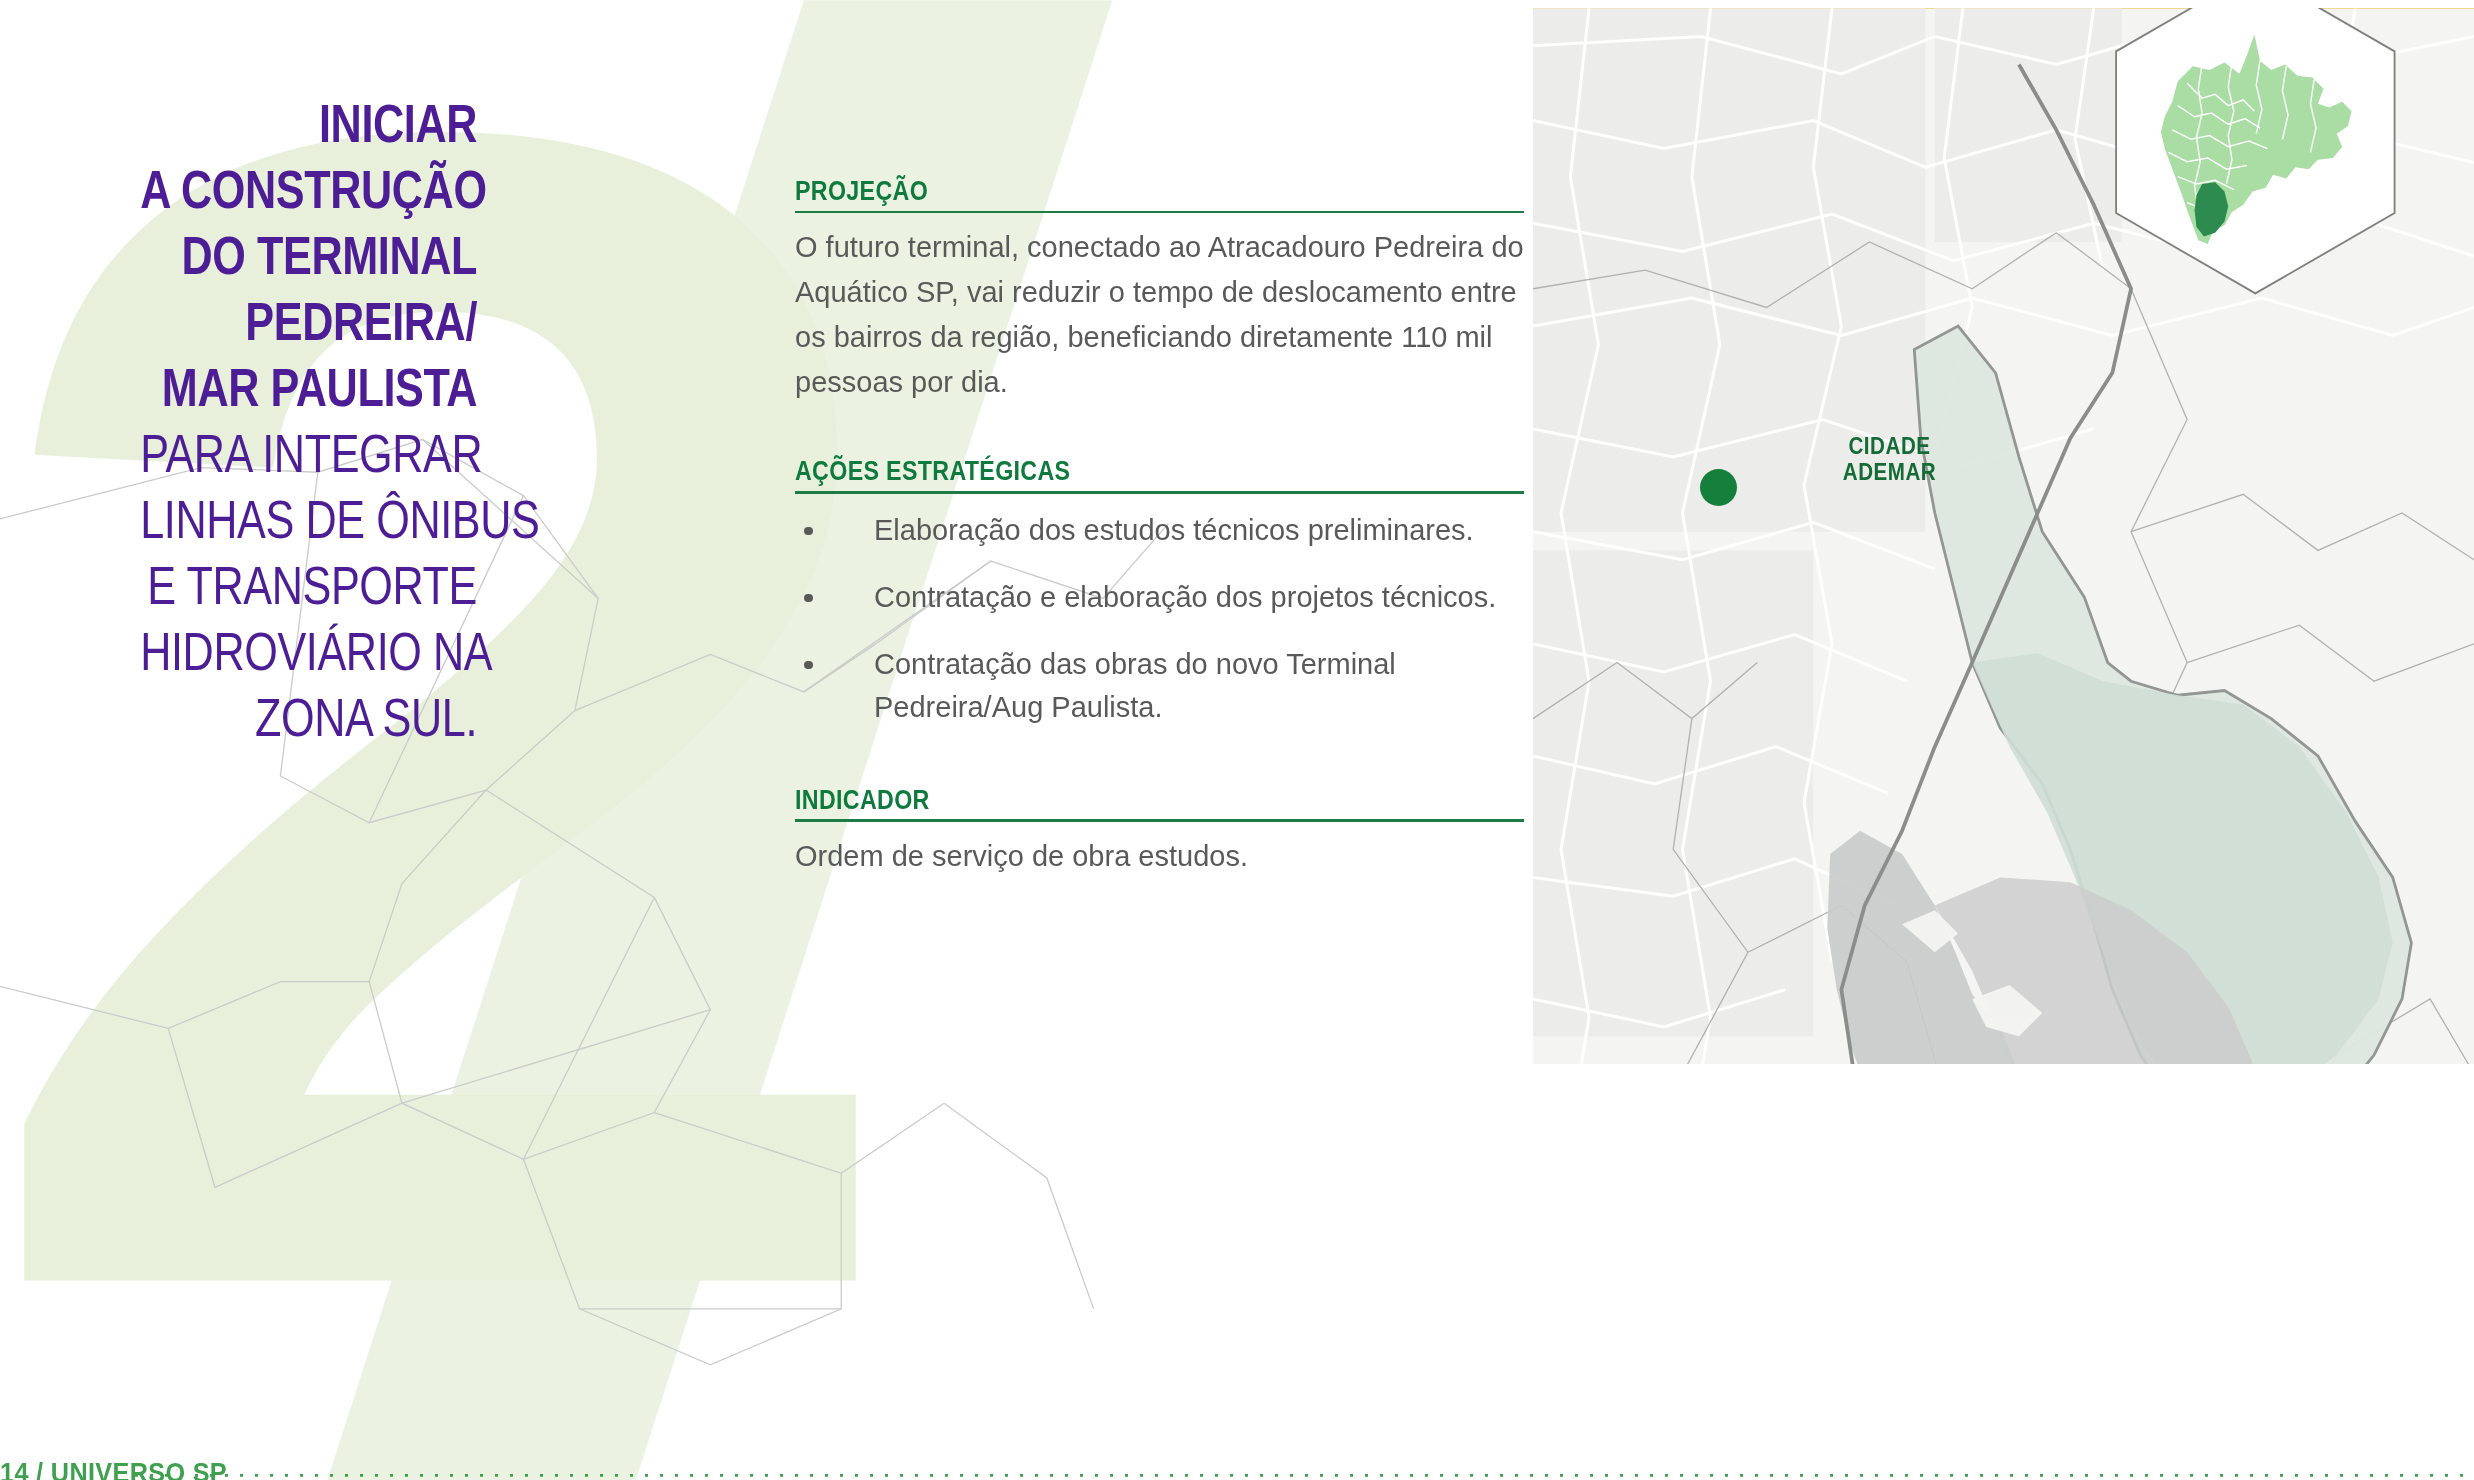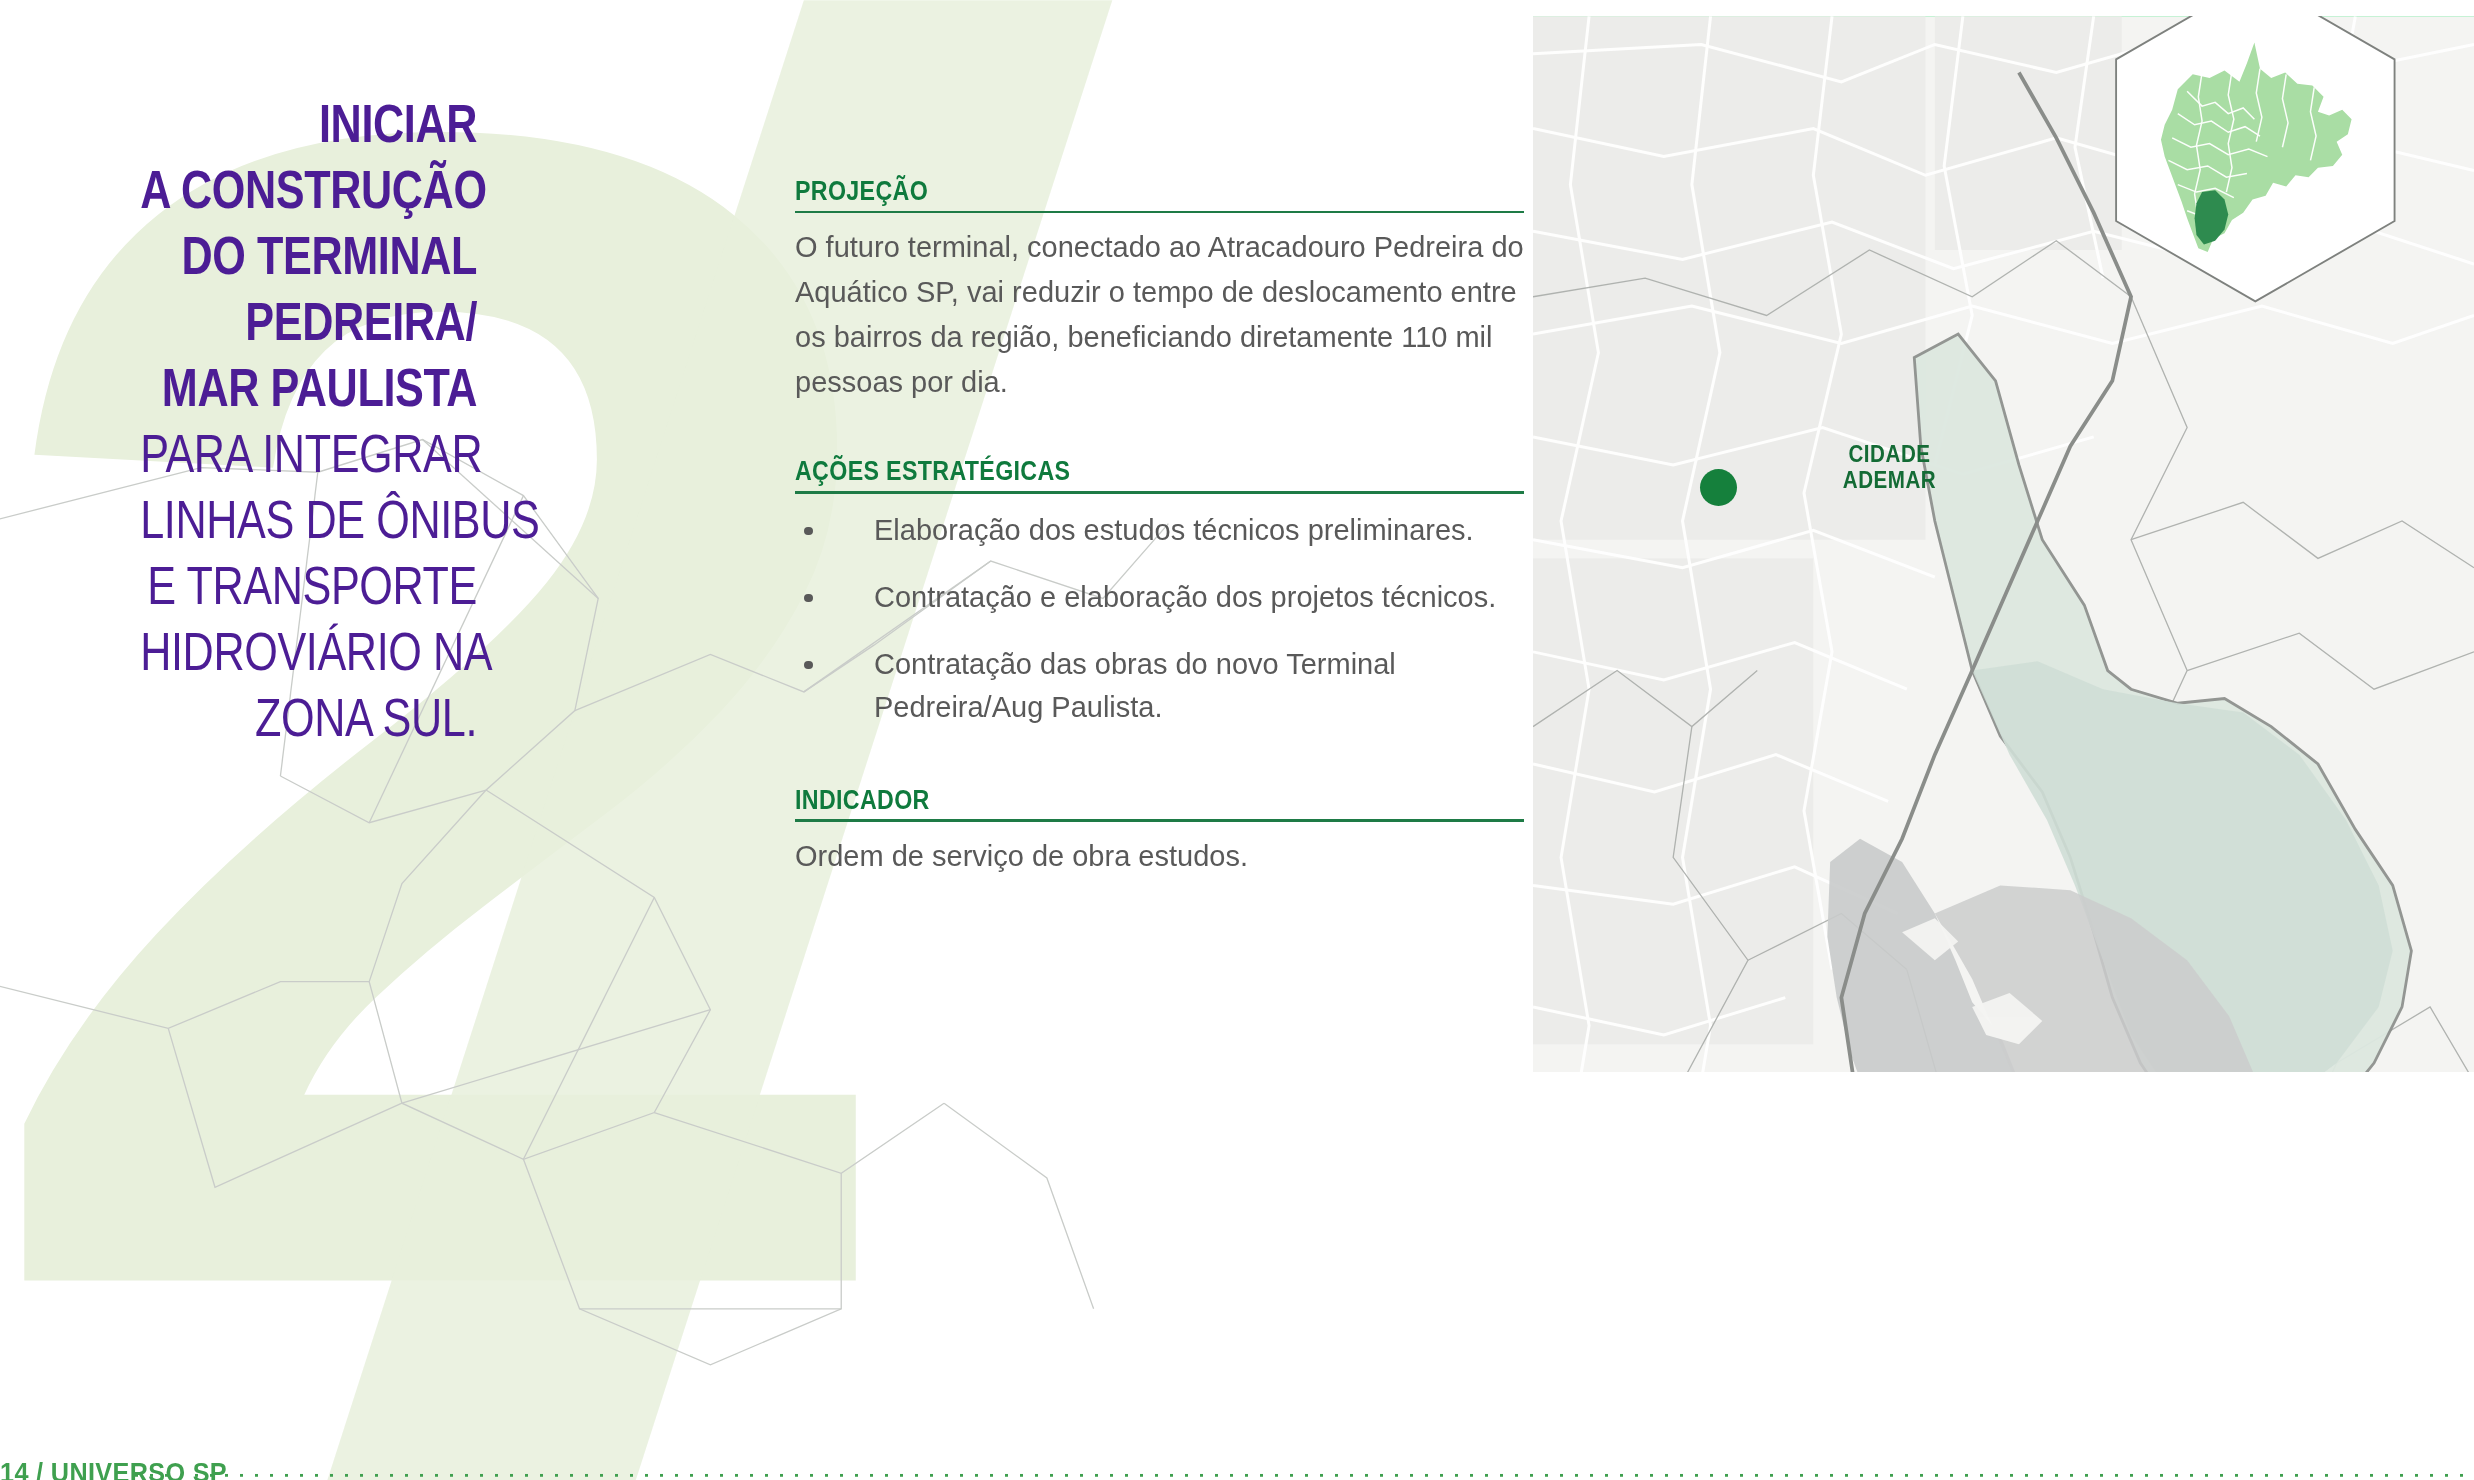--- a/index.html
+++ b/index.html
@@ -47,22 +47,22 @@
 
   #org-value { font-family:"Liberation Sans Narrow","Liberation Sans",sans-serif;
                font-weight:700; font-size:31px; color:#3FA04F; letter-spacing:0.5px;
                transform:scaleX(0.88); transform-origin:left center; white-space:nowrap;
                margin-top:9.3px; }
 
   .spacer-lg { height:45px; }
   .spacer-md { height:32px; }
 
   
-  #map { position:absolute; left:1533px; top:16px; width:941px; height:1056px;
-         background:#86efac; overflow:hidden; }
+  #map { position:absolute; left:1533px; top:8px; width:941px; height:1056px;
+         background:#eab308; overflow:hidden; }
   #map svg { position:absolute; left:0; top:0; }
   #map-label { position:absolute; left:263px; top:425px; width:187px; text-align:center;
                font-family:"Liberation Sans Narrow","Liberation Sans",sans-serif;
                font-weight:700; font-size:23.4px; line-height:26px; color:#146B35;
                letter-spacing:0.6px; transform:scaleX(0.88); }
   #map-marker { position:absolute; left:1700px; top:469px; width:37px; height:37px;
                 border-radius:50%; background:#15803C; }
 
   
   #footer { position:absolute; left:0; bottom:0; width:2475px; height:39px; }

